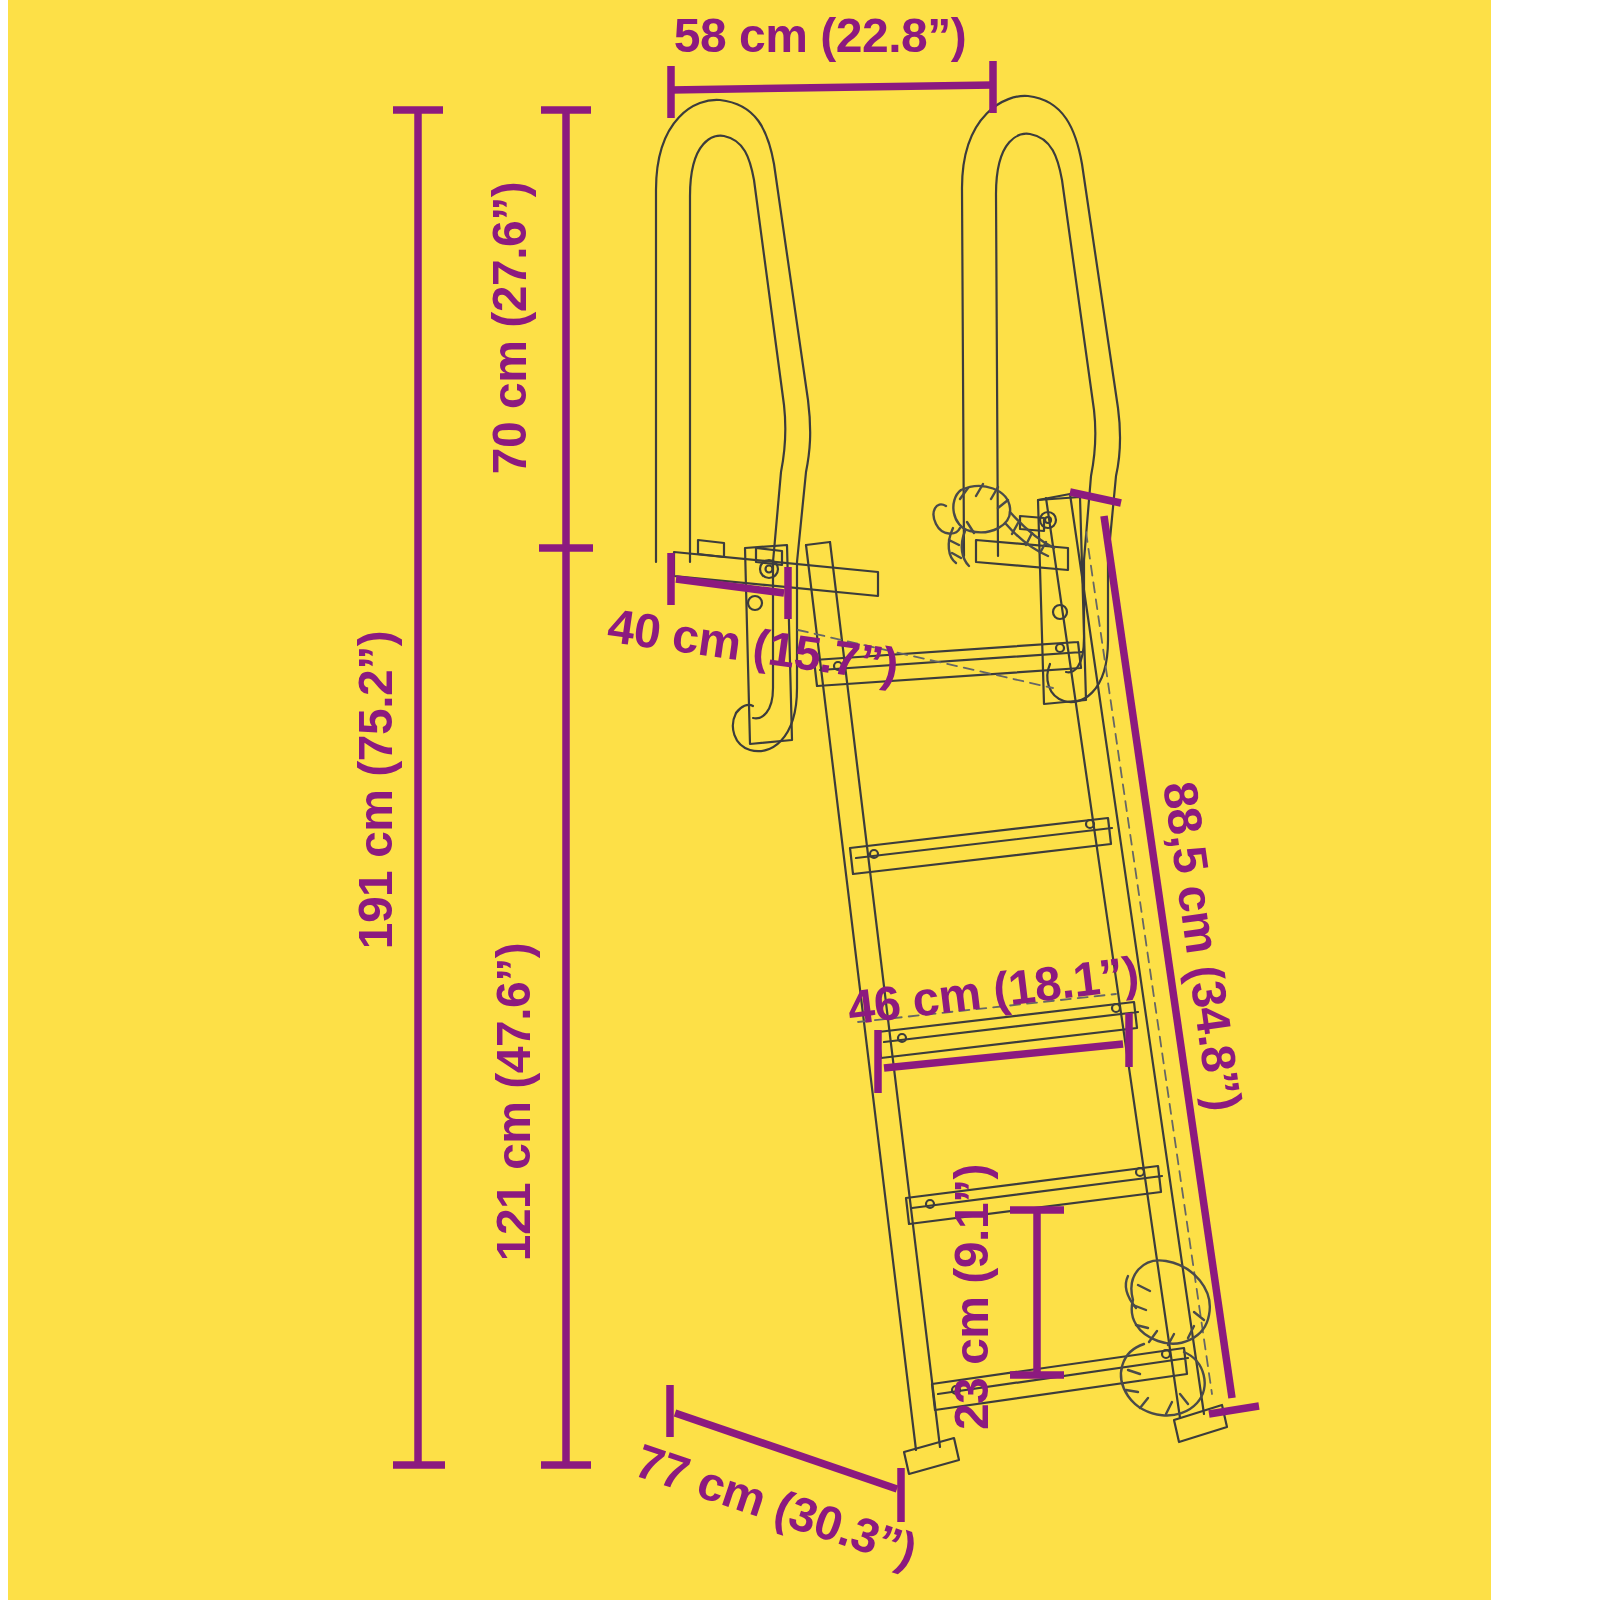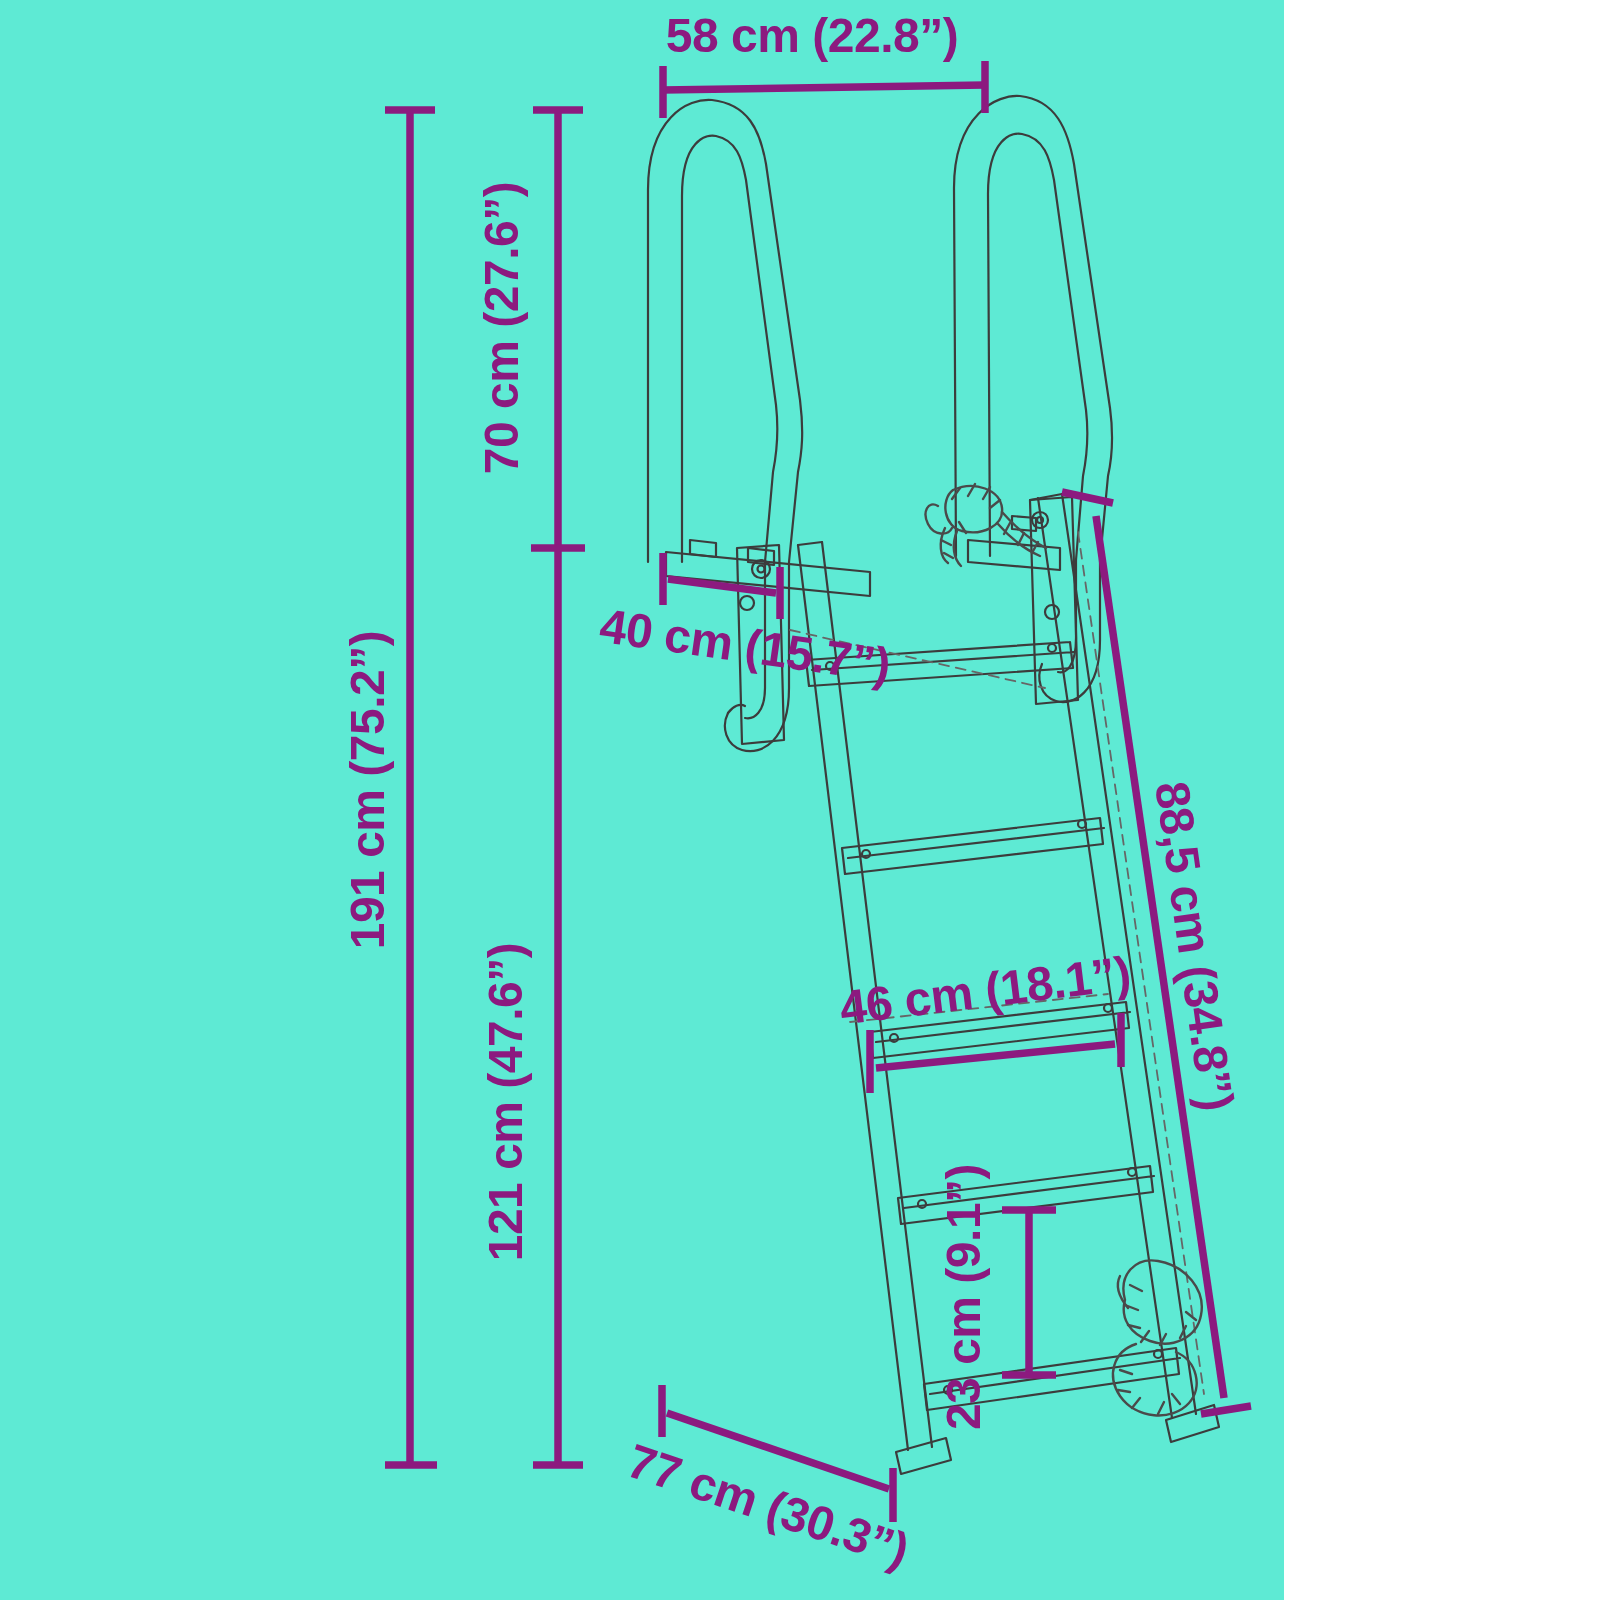--- a/index.html
+++ b/index.html
@@ -1,17 +1,17 @@
 <!DOCTYPE html>
 <html><head>
 <meta charset="utf-8">
 <style>
   html,body{margin:0;padding:0;background:#ffffff;}
   body{width:1600px;height:1600px;font-family:"Liberation Sans",sans-serif;}
-  .canvas{position:relative;width:1284px;height:1600px;background:#5eead4;overflow:hidden;}
+  .canvas{position:relative;width:1483px;height:1600px;background:#fde047;overflow:hidden;margin-left:8px;}
   .art-svg{position:absolute;left:0;top:0;}
   .lbl{
     position:absolute;
     color:#8C1A7F;
     font-weight:800;
     font-size:48px;
     line-height:1;
     white-space:nowrap;
     letter-spacing:-0.5px;
     transform:translate(-50%,-50%);

